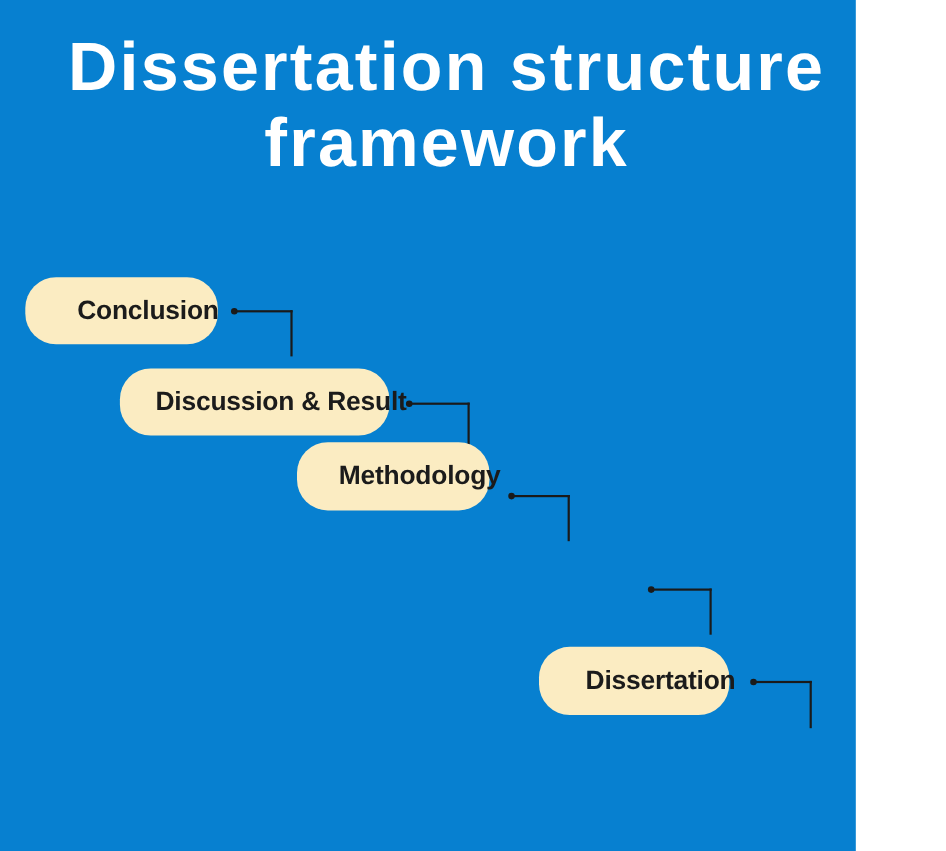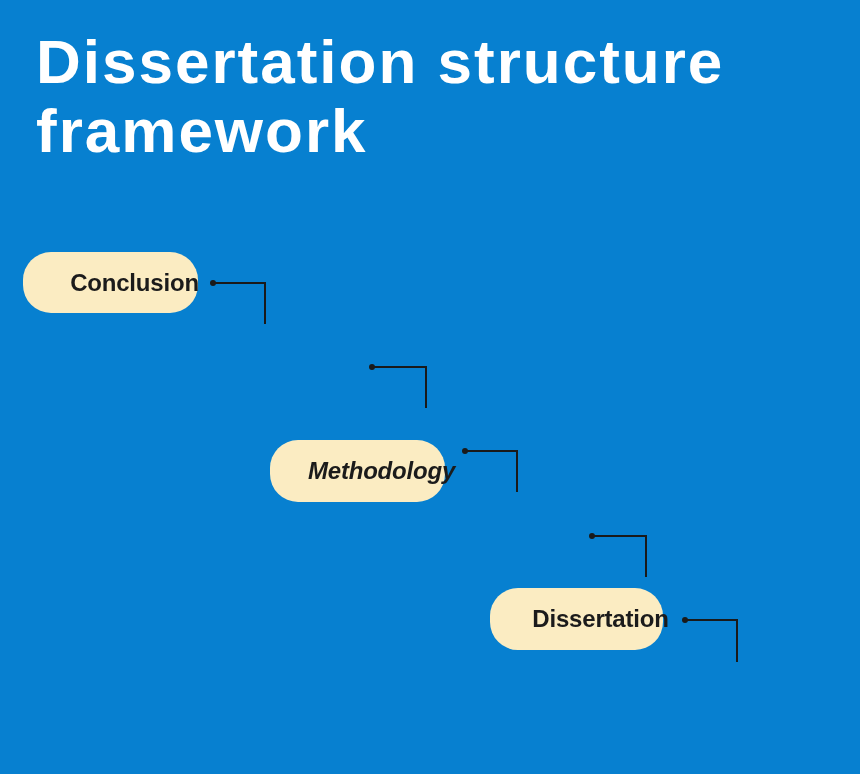--- a/index.html
+++ b/index.html
@@ -6,25 +6,26 @@
     --background: #0780d0;
     --box-fill: #fbecc2;
     --box-text: #1b1b1b;
     --title-text: #ffffff;
     --connector: #1a1a1a;
   }
   * { margin: 0; padding: 0; box-sizing: border-box; }
   html, body { background: #ffffff; }
   .canvas {
     position: relative;
-    width: 860px;
+    width: 778px;
     height: 774px;
     background: var(--background);
     overflow: hidden;
     font-family: "Liberation Sans", "DejaVu Sans", sans-serif;
+    text-align: center;
   }
   .title {
     position: absolute;
     left: 36px;
     top: 28px;
     width: 740px;
     font-size: 62px;
     line-height: 1.11;
     font-weight: bold;
     letter-spacing: 2px;
@@ -41,21 +42,21 @@
   }
   .step-box span {
     font-size: 24px;
     font-weight: bold;
     letter-spacing: -0.2px;
     color: var(--box-text);
     white-space: nowrap;
   }
   .s1 { left: 23px;  top: 252px; width: 175px; height: 61px; }
   .s2 { left: 109px; top: 335px; width: 245px; height: 61px; }
-  .s3 { left: 270px; top: 440px; width: 175px; height: 62px; font-style: italic; }
+  .s3 { left: 270px; top: 402px; width: 175px; height: 62px; }
   .s4 { left: 356px; top: 503px; width: 222px; height: 62px; }
   .s5 { left: 490px; top: 588px; width: 173px; height: 62px; }
   .s6 { left: 608px; top: 671px; width: 209px; height: 66px; }
 
   .dot {
     position: absolute;
     width: 6px; height: 6px;
     border-radius: 50%;
     background: var(--connector);
   }
@@ -100,20 +101,23 @@
   <div class="step-box s1">
     <span>Conclusion</span>
   </div>
 
   <div class="connector c1">
     <div class="dot"></div>
     <div class="hline"></div>
     <div class="vline"></div>
   </div>
 
+  <div class="step-box s2">
+    <span>Discussion &amp; Result</span>
+  </div>
 
   <div class="connector c2">
     <div class="dot"></div>
     <div class="hline"></div>
     <div class="vline"></div>
   </div>
 
   <div class="step-box s3">
     <span>Methodology</span>
   </div>

